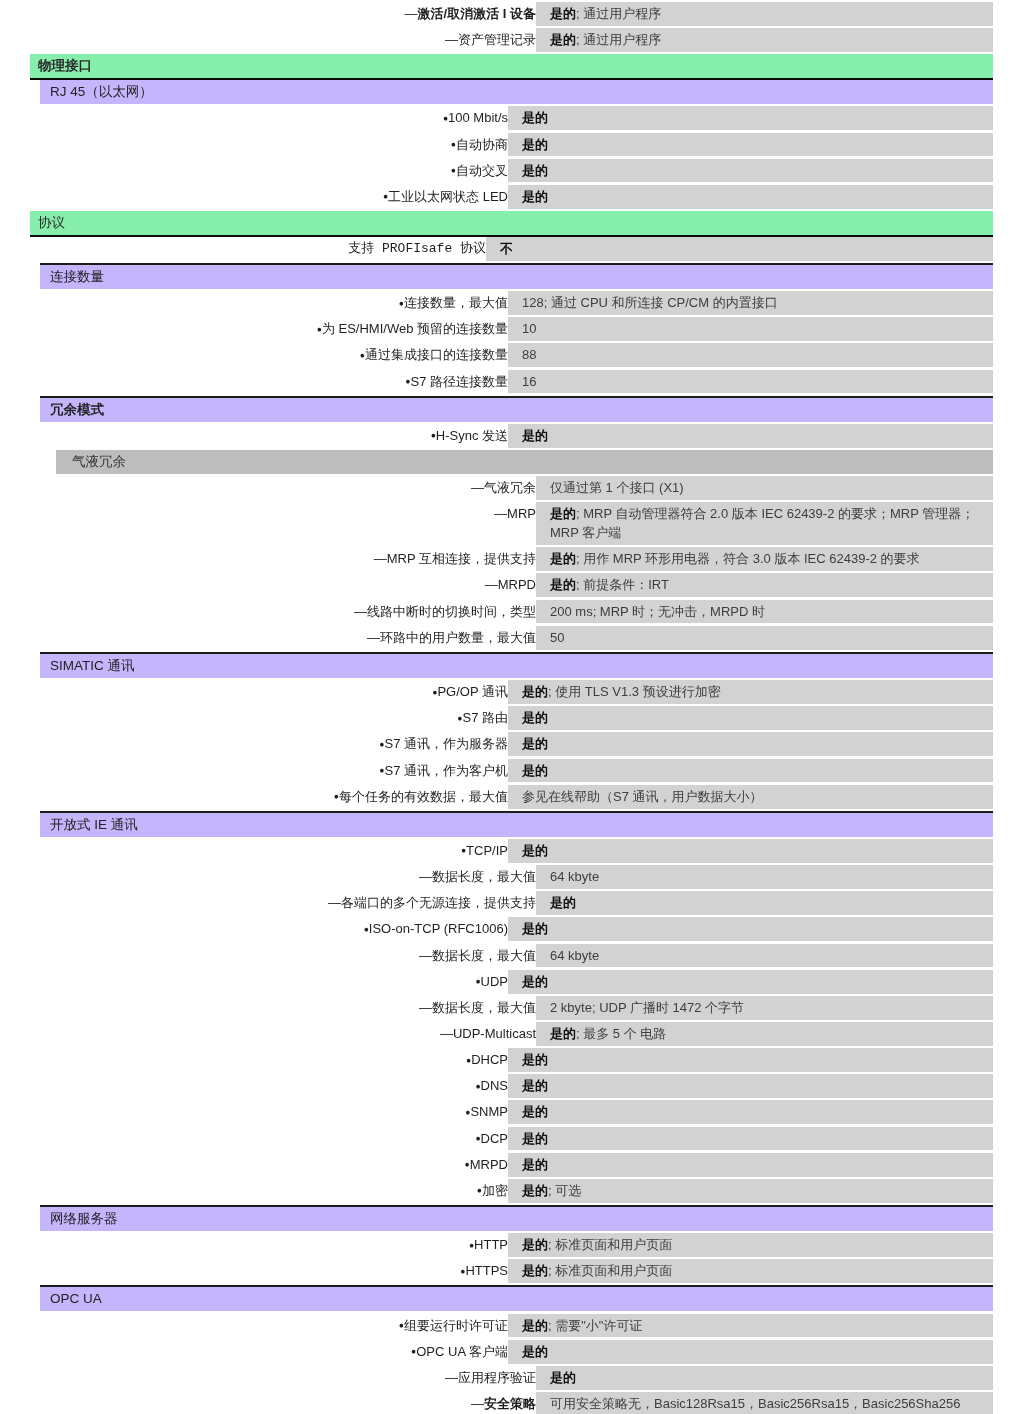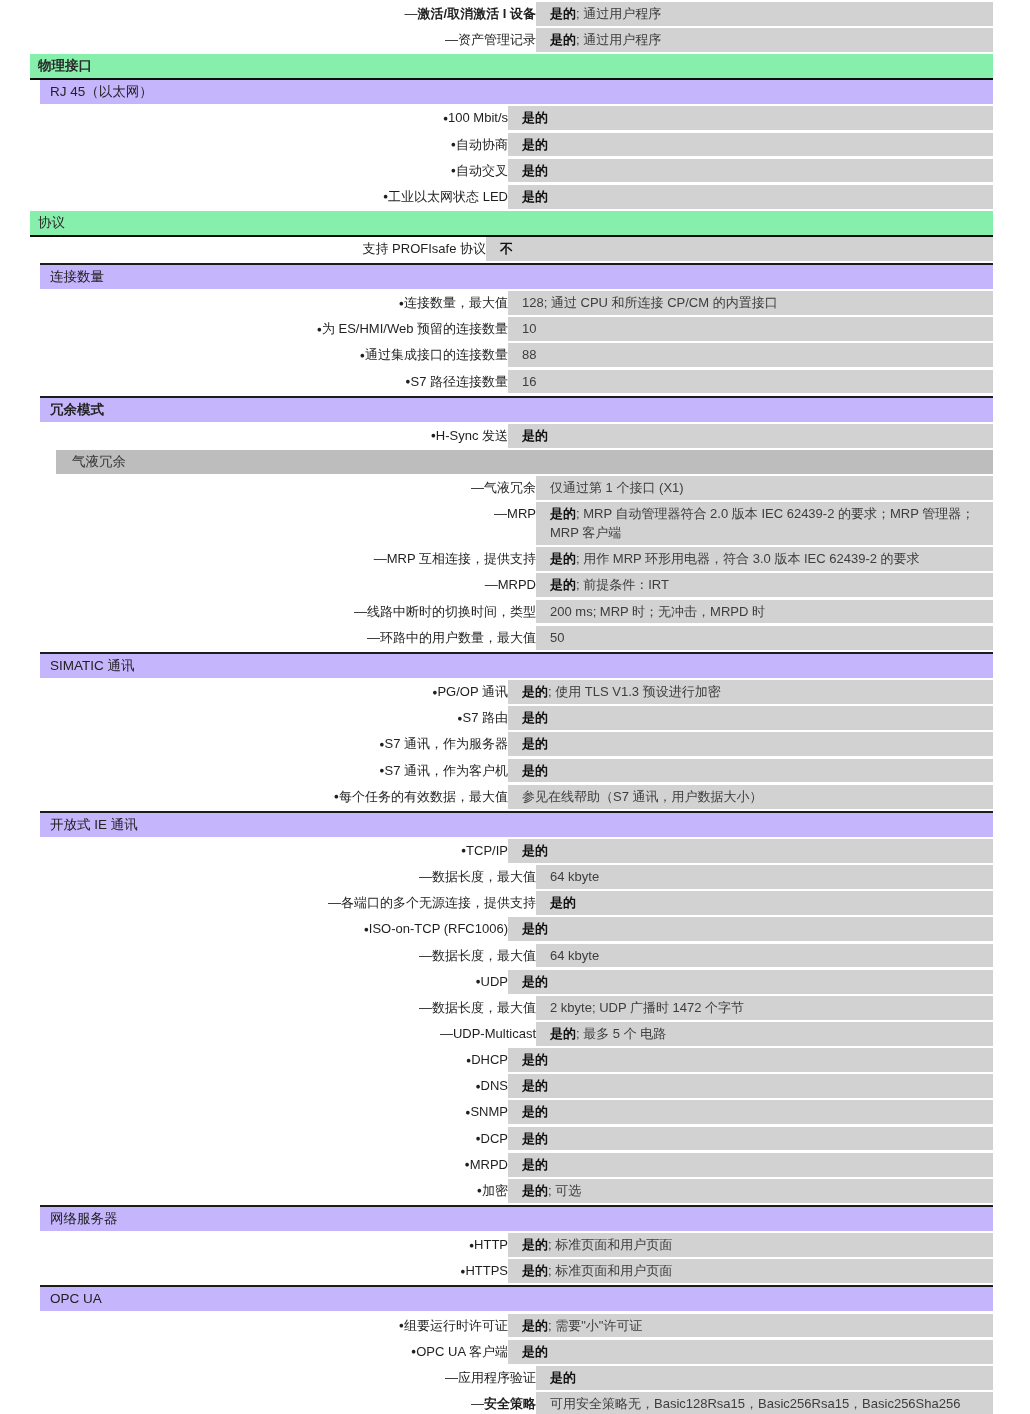--- a/index.html
+++ b/index.html
@@ -16,21 +16,21 @@
   .topline{border-top:2px solid #1c1c1c;}
   
   .h3{background:#bdbdbd;margin-left:26px;}
   .h3 .htext{padding:3px 0 2px 16px;color:#333333;font-size:13.5px;line-height:1.4;}
   .bold{font-weight:bold;}
   
   .cell-label{flex:0 0 436px;padding-top:3px;color:#1f1f1f;font-size:13px;line-height:1.45;text-align:right;}
   .cell-value{flex:1 1 auto;background:#d2d2d2;padding:3px 10px 2px 14px;
               color:#3d3d3d;font-size:13px;line-height:1.45;}
   .cell-value b{color:#111111;margin-top:10px;}
-  .i1 .cell-label{padding-left:20px;}
+  .i1 .cell-label{padding-left:20px;font-family:Liberation Mono, monospace;}
   .i2 .cell-label{padding-left:42px;}
   .i3 .cell-label{padding-left:70px;}
   .marker{display:inline-block;color:#1f1f1f;}
   .marker-bullet{width:15px;font-size:8.5px;position:relative;top:-1.5px;}
   .marker-dash{width:22px;}
 </style>
 </head>
 <body>
 
 <div id="spec-table">

